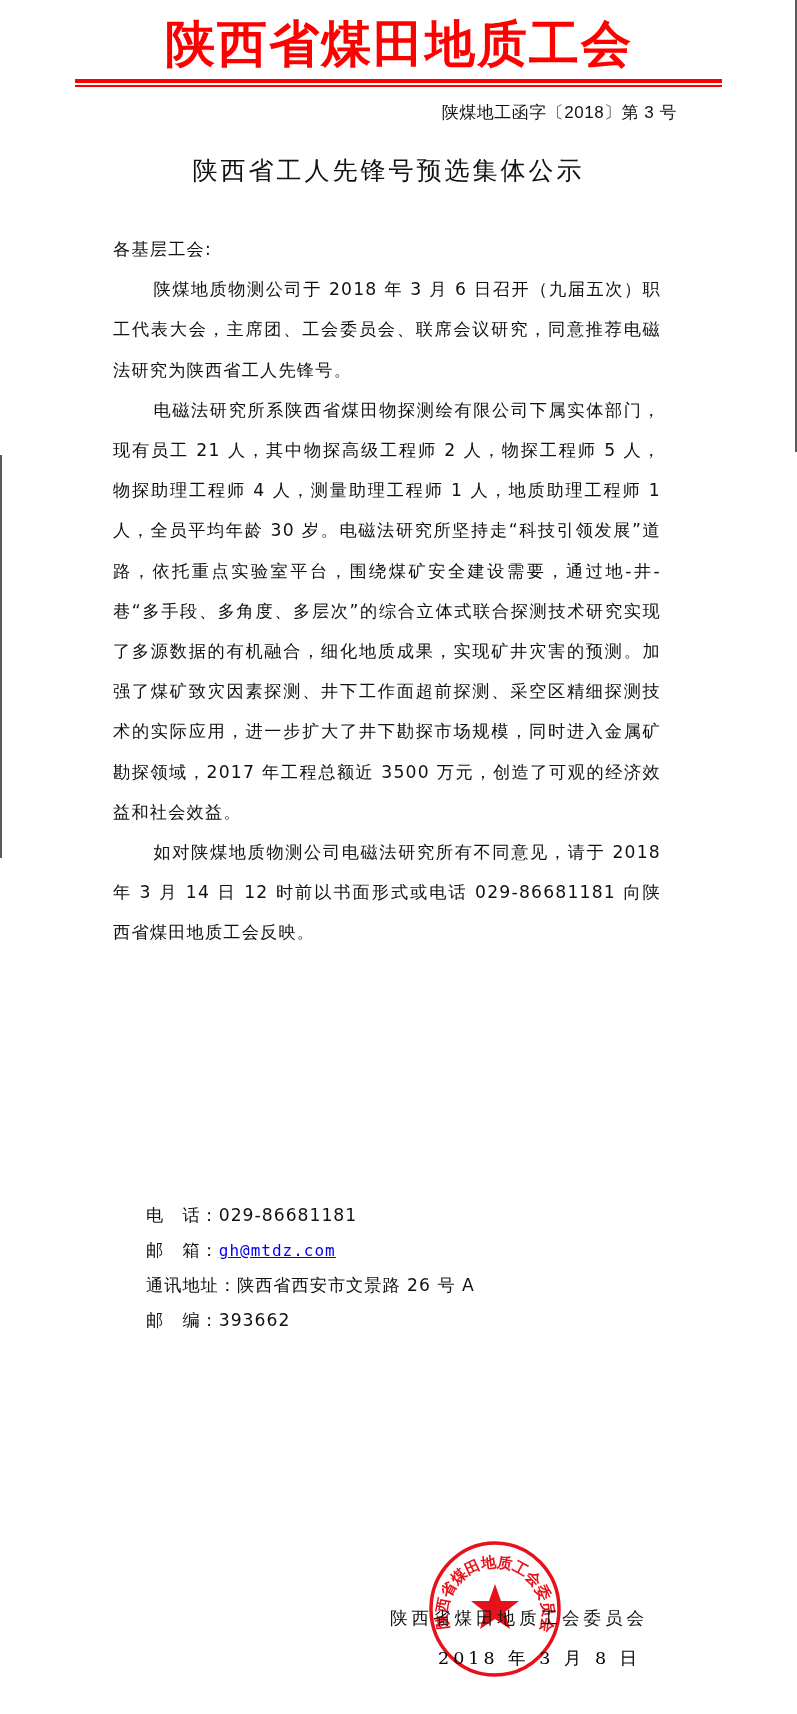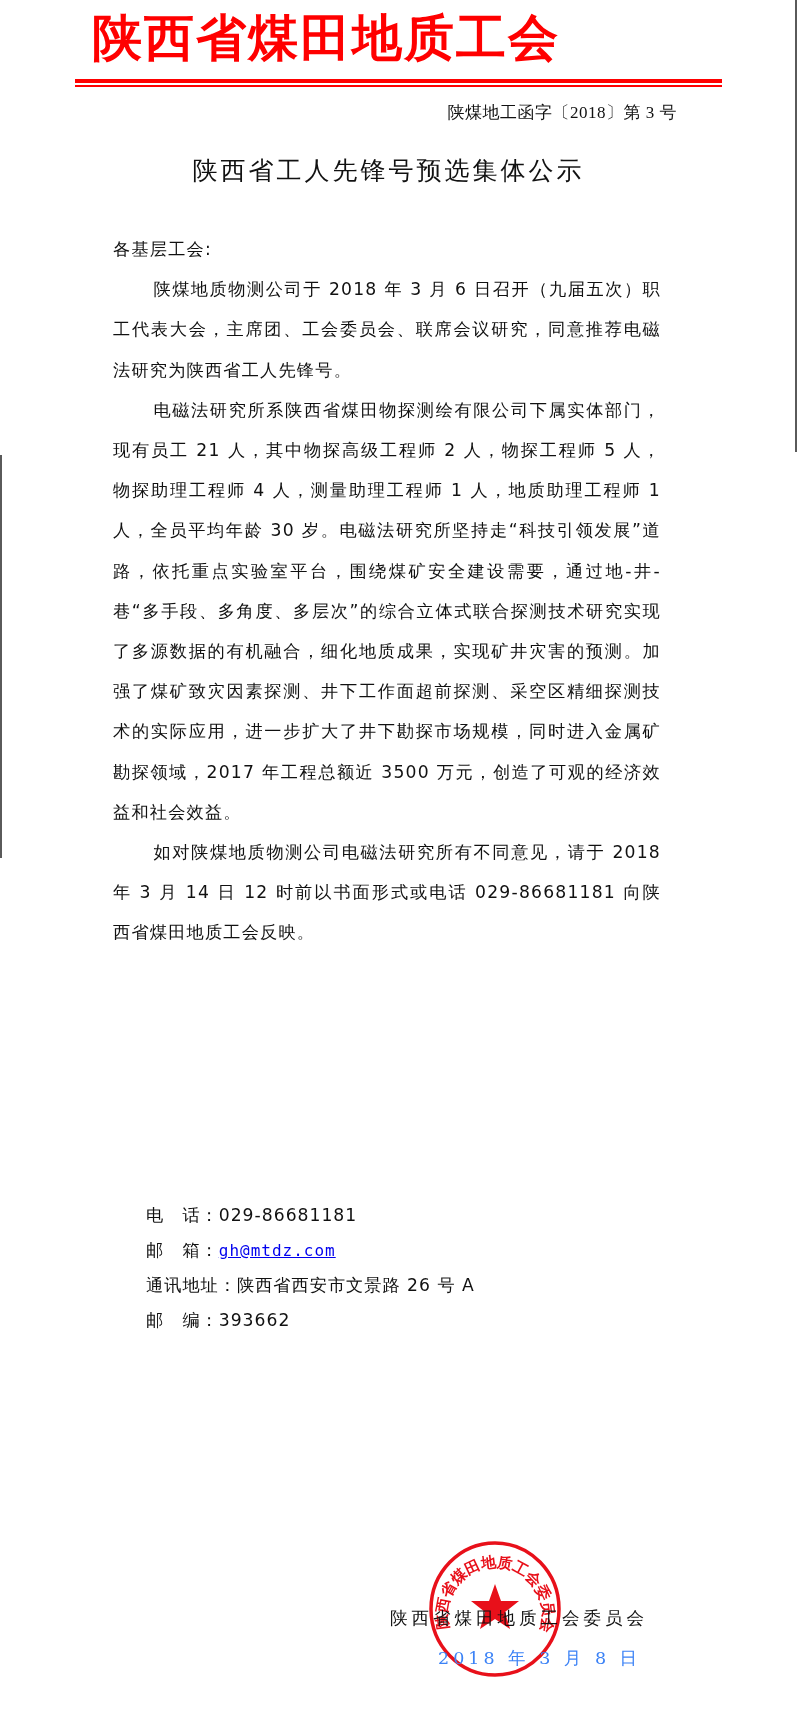--- a/index.html
+++ b/index.html
@@ -5,32 +5,32 @@
     html, body { margin: 0; padding: 0; background: #ffffff; }
     body {
       width: 797px; height: 1714px; position: relative; overflow: hidden;
       font-family: "DejaVu Serif", "Liberation Serif", serif;
       color: #111111;
     }
     .edge-right { position: absolute; left: 795px; top: 0; width: 2px; height: 452px; background: #5a5a5a; }
     .edge-left { position: absolute; left: 0; top: 455px; width: 2px; height: 403px; background: #5a5a5a; }
 
     .masthead {
-      position: absolute; left: 92px; width: 614px; top: 6px;
-      text-align: left; color: #ff0000;
+      position: absolute; left: 92px; width: 614px; top: 12px;
+      text-align: center; color: #ff0000;
       font-family: "DejaVu Sans", "Liberation Sans", sans-serif;
       font-weight: bold; font-size: 50px; letter-spacing: 2px; line-height: 64px;
     }
     .red-line-1 { position: absolute; left: 75px; top: 79px; width: 386px; height: 4px; background: #ff0000; }
     .red-line-2 { position: absolute; left: 75px; top: 85px; width: 386px; height: 2px; background: #ff0000; }
 
     .docno {
       position: absolute; right: 120px; top: 101px;
       font-size: 17px; line-height: 24px; letter-spacing: 0.5px;
-      font-family: Liberation Serif, serif;
+      font-family: Liberation Sans, sans-serif;
     }
     .title {
       position: absolute; left: 0; width: 777px; top: 153px; text-align: center;
       font-family: "DejaVu Sans", "Liberation Sans", sans-serif;
       font-size: 25px; line-height: 36px; letter-spacing: 3px; color: #111;
     }
     .body-text {
       position: absolute; left: 113px; width: 548px; top: 229px;
       font-size: 17.2px; line-height: 40.2px; text-align: justify; letter-spacing: 1.2px;
       font-family: "DejaVu Sans", "Liberation Sans", sans-serif;
@@ -46,21 +46,21 @@
 
     .seal {
       position: absolute; left: 428px; top: 1540px; width: 134px; height: 138px;
     }
     .sign-org {
       position: absolute; left: 390px; top: 1606px; font-size: 17.5px; line-height: 24px;
       letter-spacing: 4px; font-family: "DejaVu Sans", "Liberation Sans", sans-serif; color: #111;
     }
     .sign-date {
       position: absolute; left: 438px; top: 1646px; font-size: 17.5px; line-height: 24px;
-      letter-spacing: 4px; font-family: "DejaVu Serif", "Liberation Serif", serif; color: #3b82f6;
+      letter-spacing: 4px; font-family: "DejaVu Serif", "Liberation Serif", serif; color: #000000;
     }
   </style>
 </head>
 <body>
 
 <div class="edge-right"></div>
 <div class="edge-left"></div>
 
 <div class="masthead">陕西省煤田地质工会</div>
 

